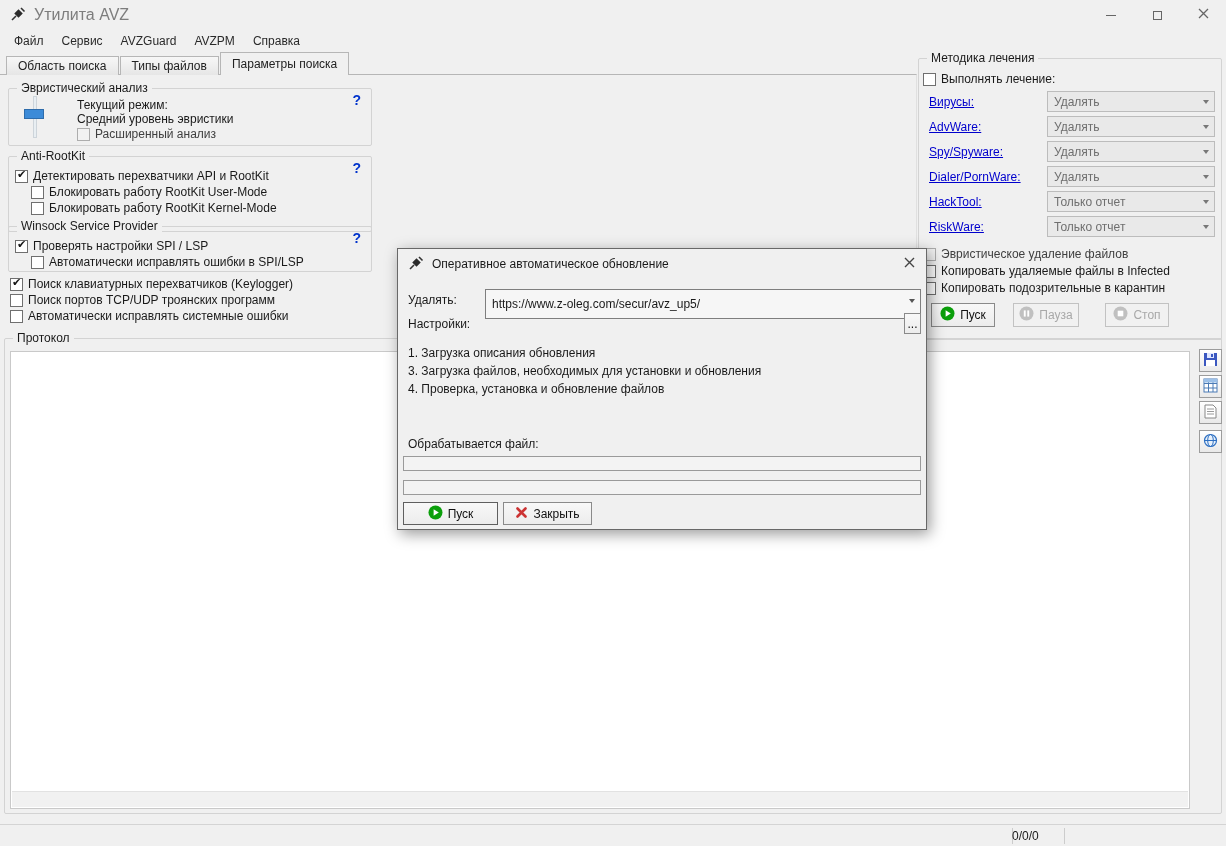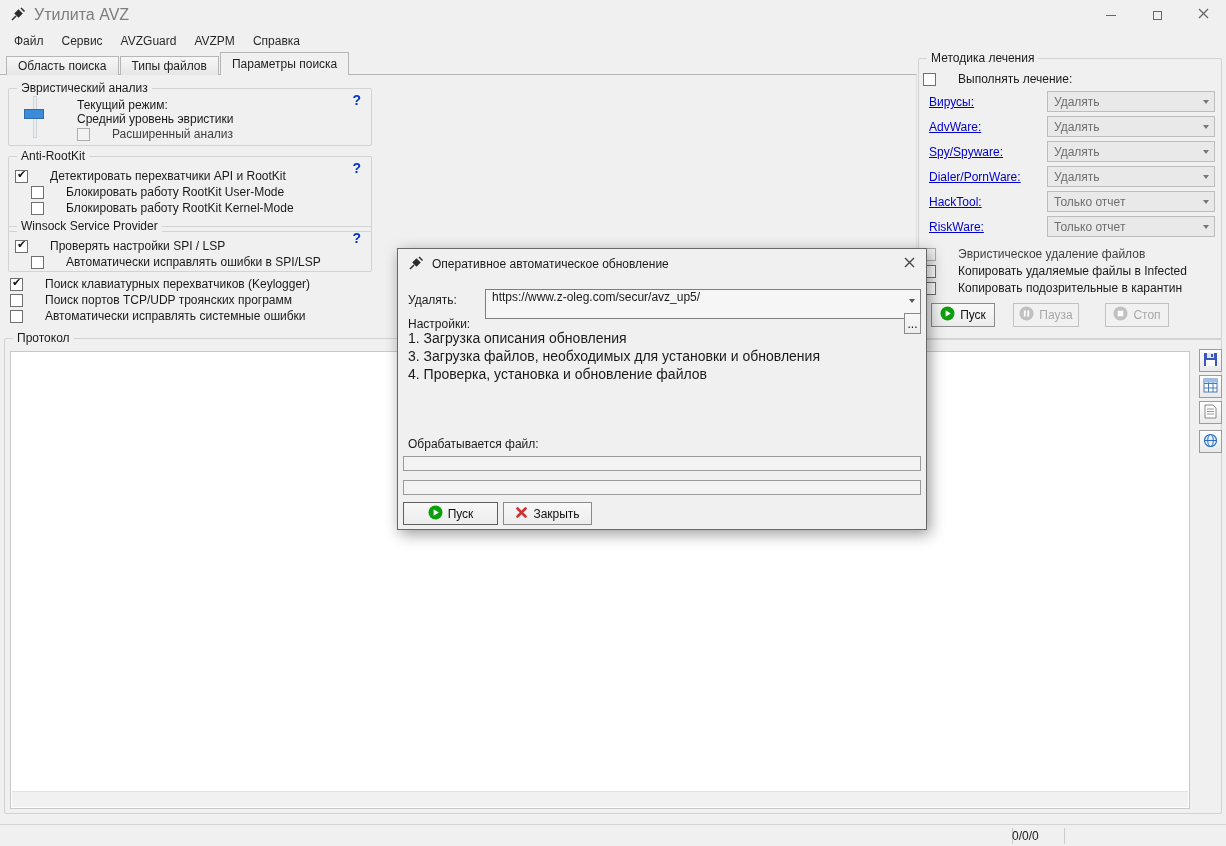--- a/index.html
+++ b/index.html
@@ -16,47 +16,47 @@
   
   .tabstrip{position:absolute;left:6px;top:52px;height:23px;display:flex;align-items:flex-end;z-index:3}
   .tab{height:19px;padding:0 11px;display:flex;align-items:center;background:linear-gradient(#f7f7f7,#e6e6e6);border:1px solid #b6b6b6;border-bottom:none;color:#222;margin-right:1px}
   .tab.active{height:23px;background:#f0f0f0;z-index:4}
   .tabpage{position:absolute;left:0;top:74px;width:917px;height:258px;border-top:1px solid #b6b6b6;border-right:1px solid #e0e0e0}
   
   .group{position:absolute;border:1px solid #d3d3d3;border-radius:2px}
   .glabel{position:absolute;top:-8px;left:8px;background:#f0f0f0;padding:0 4px;white-space:nowrap}
   .help{position:absolute;top:3px;right:10px;color:#0033cc;font-weight:bold;font-size:14px}
   
-  .cbrow{position:absolute;display:flex;align-items:center;gap:22px;white-space:nowrap}
+  .cbrow{position:absolute;display:flex;align-items:center;gap:5px;white-space:nowrap}
   .cb{width:13px;height:13px;background:#fff;border:1px solid #6f6f6f;position:relative;flex:0 0 13px}
   .cb.checked::after{content:"\2714";position:absolute;left:1px;top:-3px;font-size:11px;font-family:"DejaVu Sans",sans-serif;color:#151515}
   .cbrow.disabled{color:#404040}
   .cbrow.disabled .cb{border-color:#adadad;background:#f2f2f2}
   .link{color:#0000cd;text-decoration:underline}
   
   .dd{position:absolute;height:21px;background:#e9e9e9;border:1px solid #bcbcbc;color:#6f6f6f;display:flex;align-items:center;padding:0 17px 0 6px;white-space:nowrap;overflow:hidden}
   .chev{position:absolute;right:5px;top:8px;width:0;height:0;border-left:3.5px solid transparent;border-right:3.5px solid transparent;border-top:4px solid #777}
   
   .btn{position:absolute;display:flex;align-items:center;justify-content:center;gap:5px;background:linear-gradient(#f8f8f8,#ececec);border:1px solid #8a8a8a;color:#111}
   .btn.disabled{color:#a8a8a8;border-color:#c2c2c2;background:#f1f1f1}
   
-  .field{position:absolute;height:21px;background:#fff;border:1px solid #7e7e7e;display:flex;align-items:flex-end;padding:14px 6px;white-space:nowrap;overflow:hidden}
+  .field{position:absolute;height:21px;background:#fff;border:1px solid #7e7e7e;display:flex;align-items:center;padding:14px 6px;white-space:nowrap;overflow:hidden}
   .combo{background:#f6f6f6}
   .pbar{position:absolute;height:15px;background:#f3f3f3;border:1px solid #9a9a9a}
   
   .listarea{position:absolute;background:#fff;border:1px solid #c9c9c9}
   .hscroll{position:absolute;left:1px;right:1px;bottom:1px;height:16px;background:#f1f1f1;border-top:1px solid #e2e2e2}
   .tbtn{position:absolute;width:23px;height:23px;background:linear-gradient(#fff,#e9e9e9);border:1px solid #9c9c9c;display:flex;align-items:center;justify-content:center}
   
   .vslider{position:absolute;width:24px;height:46px}
   .vslider .track{position:absolute;left:10px;top:2px;width:4px;bottom:2px;background:#e8eef2;border:1px solid #cdd4da}
   .vslider .vhandle{position:absolute;left:1px;top:15px;width:20px;height:10px;background:#3c8bd8;border:1px solid #2e6cab}
   
   .dialog{position:absolute;left:397px;top:248px;width:530px;height:282px;background:#f0f0f0;border:1px solid #686868;box-shadow:3px 4px 14px rgba(0,0,0,.4);z-index:20}
-  .steps{position:absolute;left:10px;top:80px;line-height:18px;font-size:14px}
+  .steps{position:absolute;left:10px;top:95px;line-height:18px;font-size:12px}
   .lbl{position:absolute;white-space:nowrap}
   
   .statusbar{position:absolute;left:0;bottom:0;right:0;height:22px;border-top:1px solid #d4d4d4;background:#f0f0f0}
   .sbsep{position:absolute;top:3px;width:1px;height:16px;background:#cccccc}
 </style>
 </head>
 <body>
 
 <div class="window">
 

